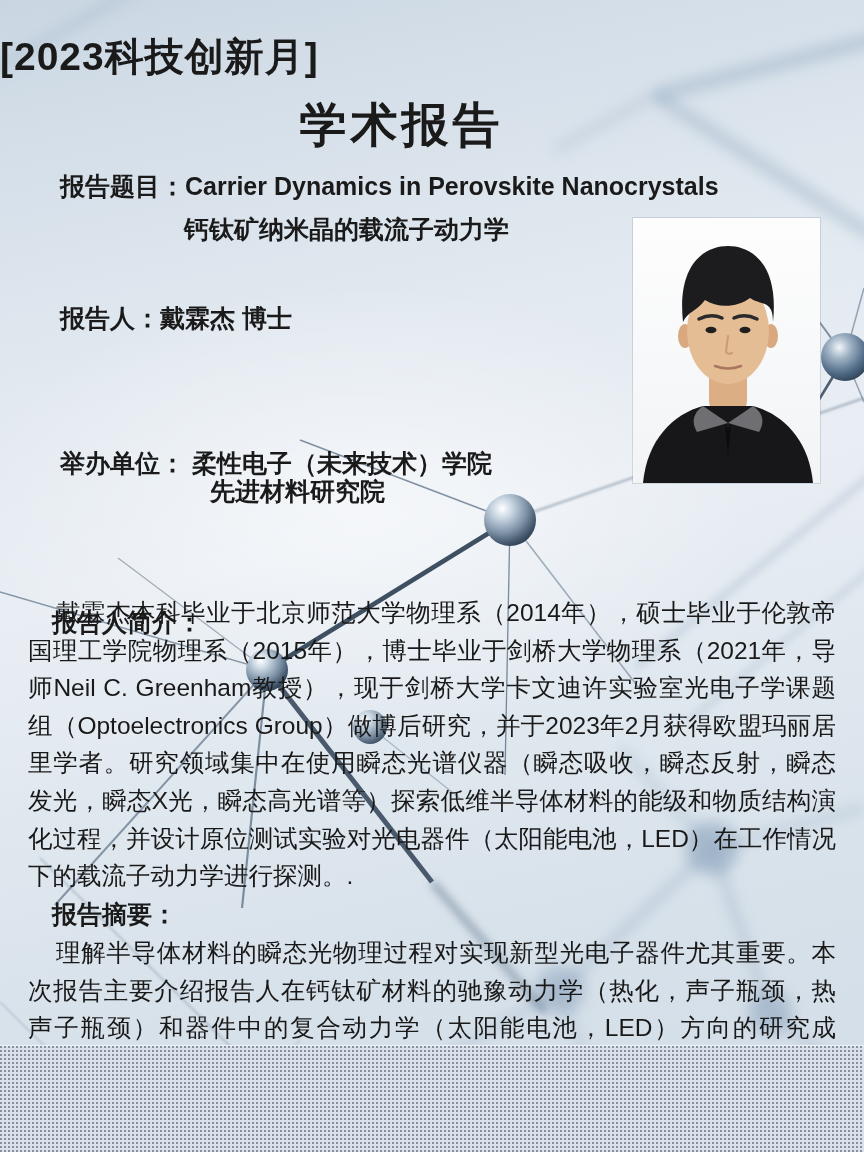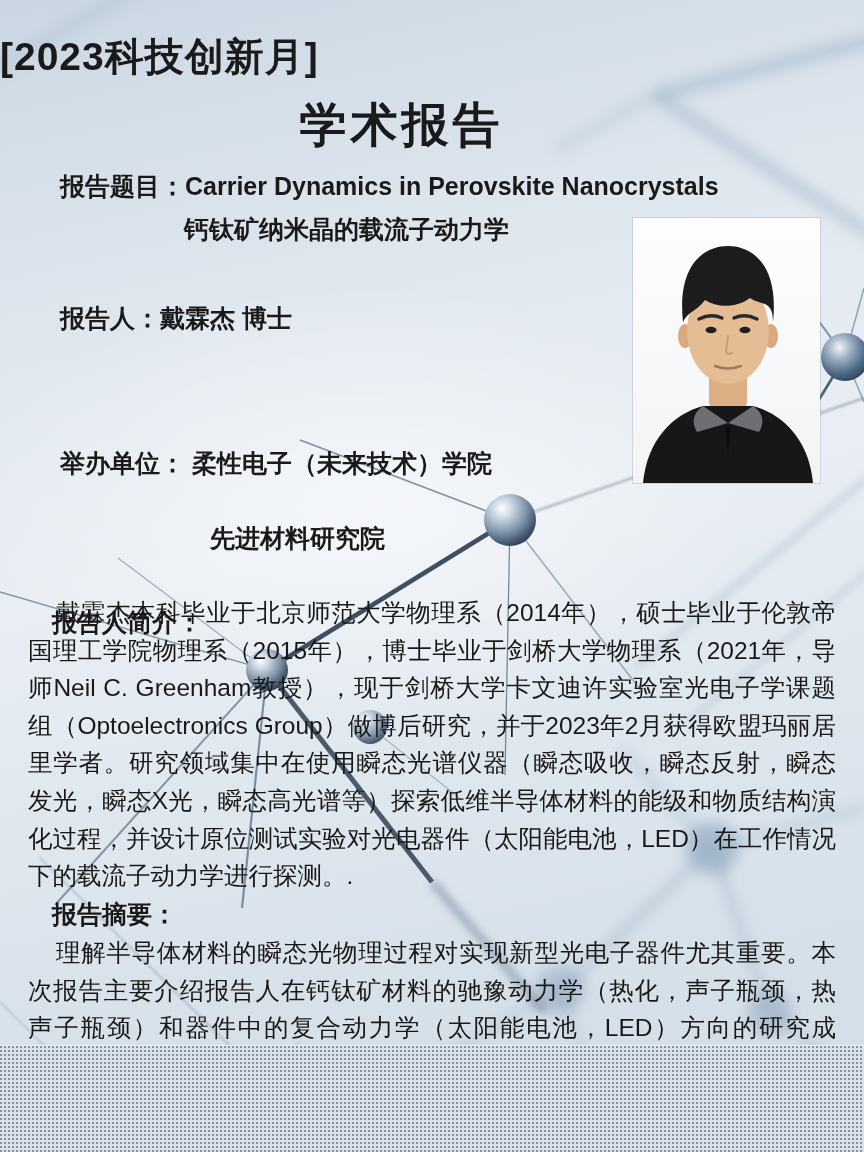--- a/index.html
+++ b/index.html
@@ -153,21 +153,21 @@
   </div>
   <div class="abs detail-row indent" style="top:213px;">
     <span class="val">钙钛矿纳米晶的载流子动力学</span>
   </div>
   <div class="abs detail-row" style="top:258px;margin-top:44px;">
     <span class="lab">报告人：</span><span class="val">戴霖杰 博士</span>
   </div>
   <div class="abs detail-row" style="top:432px;margin-top:15px;">
     <span class="lab">举办单位：</span><span class="val"> 柔性电子（未来技术）学院</span>
   </div>
-  <div class="abs detail-row indent" style="top:475px;padding-left:150px;margin-top:47px;">
+  <div class="abs detail-row indent" style="top:475px;padding-left:150px;">
     <span class="val">先进材料研究院</span>
   </div>
 
   <div id="photo" class="abs">
     <svg width="187" height="265" viewBox="0 0 187 265" xmlns="http://www.w3.org/2000/svg" aria-hidden="true">
       <rect width="187" height="265" fill="#fbfbfc"></rect>
       <rect width="187" height="265" fill="url(#pg)"></rect>
       <defs>
         <linearGradient id="pg" x1="0" y1="0" x2="0" y2="1">
           <stop offset="0%" stop-color="#ffffff" stop-opacity="0.6"></stop>

